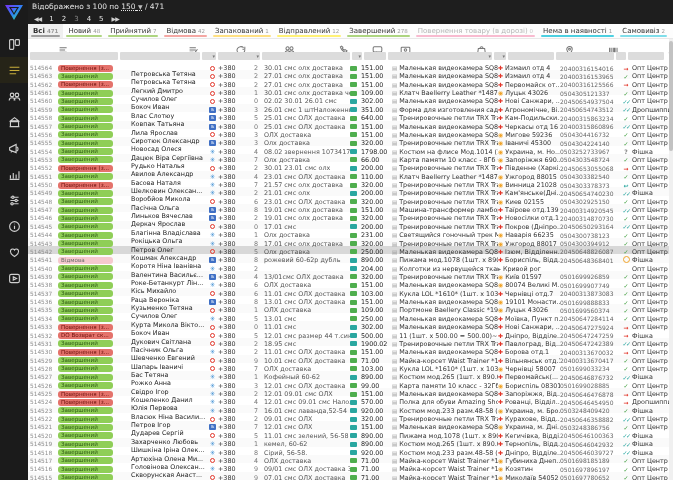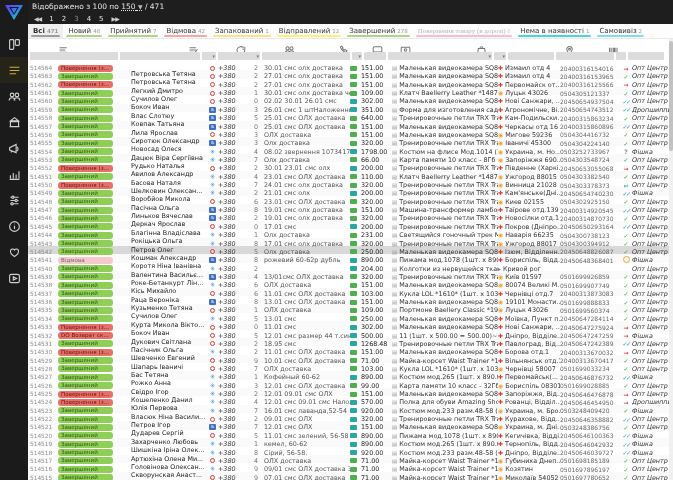--- a/index.html
+++ b/index.html
@@ -26,21 +26,21 @@
   .pager .pg { cursor:pointer; color:#e6e6e6; }
   .pager .pg.cur { color:#8a8a8a; }
   .pager .arr { color:#cfcfcf; font-size:6px; letter-spacing:-1px; cursor:pointer; }
 
   
   .tabs { height:15px; background:#fdfdfd; display:flex; align-items:stretch; overflow:hidden; border-bottom:1px solid #e8e8e8; }
   .tab { display:flex; align-items:center; padding:0 5px; font-size:7px; color:#333; white-space:nowrap; cursor:pointer; position:relative; }
   .tab .cnt { font-size:5.5px; color:#999; margin-left:2px; }
   .tab .ul { position:absolute; left:3px; right:3px; bottom:1px; height:2px; border-radius:1px; }
   .tab.active { background:#efefef; font-weight:bold; }
-  .tab.dim { color:#b5b5b5;font-family:Liberation Serif, serif; }
+  .tab.dim { color:#b5b5b5; }
   .tab.dim .cnt { color:#c9c9c9; }
 
   
   .tablewrap { flex:1; background:#fff; position:relative; min-width:0; }
   .thead { height:12px; position:relative; background:#fff; }
   .thead .hic { position:absolute; top:1px; width:12px; height:10px; color:#777; cursor:pointer; }
   .thead .hic svg { width:11px; height:10px; stroke:#777; fill:none; stroke-width:1.3; }
   .filters { height:11px; display:flex; gap:2px; padding:1px 4px 1px 2px; background:#fff; }
   .fbox { background:#dcdcdc; border-radius:1px; height:8px; position:relative; cursor:text; }
   .fbox.dd::after { content:"▾"; position:absolute; right:1px; top:0; font-size:5px; color:#777; line-height:8px; }
@@ -58,42 +58,42 @@
   .b-v { background:#f6c9ce; color:#6c6c6c; }
   .b-o { background:#e4726b; color:#6d100c; }
   .flagcell { display:flex; justify-content:center; }
   .flag { width:9px; height:6px; border-radius:1px; overflow:hidden; display:block; }
   .flag .fb { height:3px; background:#4a6fd0; } .flag .fy { height:3px; background:#efd24a; }
   .name { overflow:hidden; white-space:nowrap;margin-top:12px; }
   .src { display:flex; justify-content:center; align-items:center; }
   .src .ring { width:5px; height:5px; border:1.4px solid #e2362a; border-radius:50%; display:block; }
   .src .fb2 { width:7px; height:6px; background:#3f6fc4; color:#fff; font-size:4px; line-height:6px; text-align:center; border-radius:1px; display:block; }
   .src .star { color:#3f8fd4; font-size:6.5px; line-height:6px; }
-  .phone { color:#333; overflow:hidden; white-space:nowrap;font-style:italic; }
+  .phone { color:#333; overflow:hidden; white-space:nowrap; }
   .cnt { color:#777; text-align:center; }
   .note { color:#555; overflow:hidden; white-space:nowrap; padding-right:3px; }
   .pay { display:flex; align-items:center; }
   .pay i { width:7px; height:5px; border-radius:1px; display:block; }
   .pay.g i { background:#4fae4e; } .pay.b i { background:#2aa7a0; }
   .amt { text-align:right; padding-right:17px; color:#222; }
   .prod { overflow:hidden; white-space:nowrap; color:#333; }
   .prod::before { content:"▤"; color:#9a9a9a; font-size:5.5px; margin-right:2px; }
   .loc { overflow:hidden; white-space:nowrap; color:#333; }
   .loc::before { margin-right:2px; font-weight:bold; font-size:6px; }
   .loc.n::before { content:"✚"; color:#e2362a; }
   .loc.u::before { content:"◉"; color:#f0a42a; }
   .loc.t::before { content:"▸"; color:#777; }
   .ttn { color:#666; overflow:hidden; white-space:nowrap; font-size:6px; }
   .tst { text-align:center; font-size:6px; font-weight:bold; }
   .tst.k { color:#3e9e3c; } .tst.K { color:#2aa7a0; letter-spacing:-1.5px; }
   .tst.x { color:#e2362a; } .tst.q { color:#888; }
   .tst.b2 { color:#2aa7a0; }
   .tst.c { color:#f0a42a; }
   .tst.c::after { content:""; display:inline-block; width:5px; height:5px; border:1.2px solid #f0a42a; border-radius:50%; }
-  .seller { overflow:hidden; white-space:nowrap; color:#333;font-style:italic; }
+  .seller { overflow:hidden; white-space:nowrap; color:#333; }
 
   .vscroll { position:absolute; right:0; top:0; bottom:0; width:4px; background:#f0f0f0; }
   .vscroll .thumb { position:absolute; top:2px; width:4px; height:110px; background:#c2c2c2; border-radius:2px; cursor:grab; }
 </style>
 </head>
 <body>
 
 <div class="app">
   <div class="sidebar">
     <div class="logo">
@@ -634,21 +634,21 @@
             <span class="badge b-r">Повернення (з...</span>
             <span class="flagcell">
               <span class="flag"><span class="fb"></span><span class="fy"></span></span>
             </span>
             <span class="name">Шелковин Олексан...</span>
             <span class="src">
               <span class="star">✳</span>
             </span>
             <span class="phone">+380</span>
             <span class="cnt">7</span>
-            <span class="note">24.01 смс олх доставка</span>
+            <span class="note">21.57 смс олх доставка</span>
             <span class="pay g">
               <i></i>
             </span>
             <span class="amt">320.00</span>
             <span class="prod">Тренировочные петли TRX Train...</span>
             <span class="loc u">Винница 21028</span>
             <span class="ttn">0504303378373</span>
             <span class="tst b2">↩</span>
             <span class="seller">Опт Центр</span>
           </div>
@@ -1075,21 +1075,21 @@
             <span class="name">Пасічник Ольга</span>
             <span class="src">
               <span class="ring"></span>
             </span>
             <span class="phone">+380</span>
             <span class="cnt">2</span>
             <span class="note">18.95 смс</span>
             <span class="pay b">
               <i></i>
             </span>
-            <span class="amt">1268.48</span>
+            <span class="amt">1900.02</span>
             <span class="prod">Тренировочные петли TRX Train...</span>
             <span class="loc n">Павлоград, Від...</span>
             <span class="ttn">20450647242389</span>
             <span class="tst K">✓✓</span>
             <span class="seller">Опт Центр</span>
           </div>
           <div class="row">
             <span class="cid">514530</span>
             <span class="badge b-r">Повернення (з...</span>
             <span class="flagcell">

